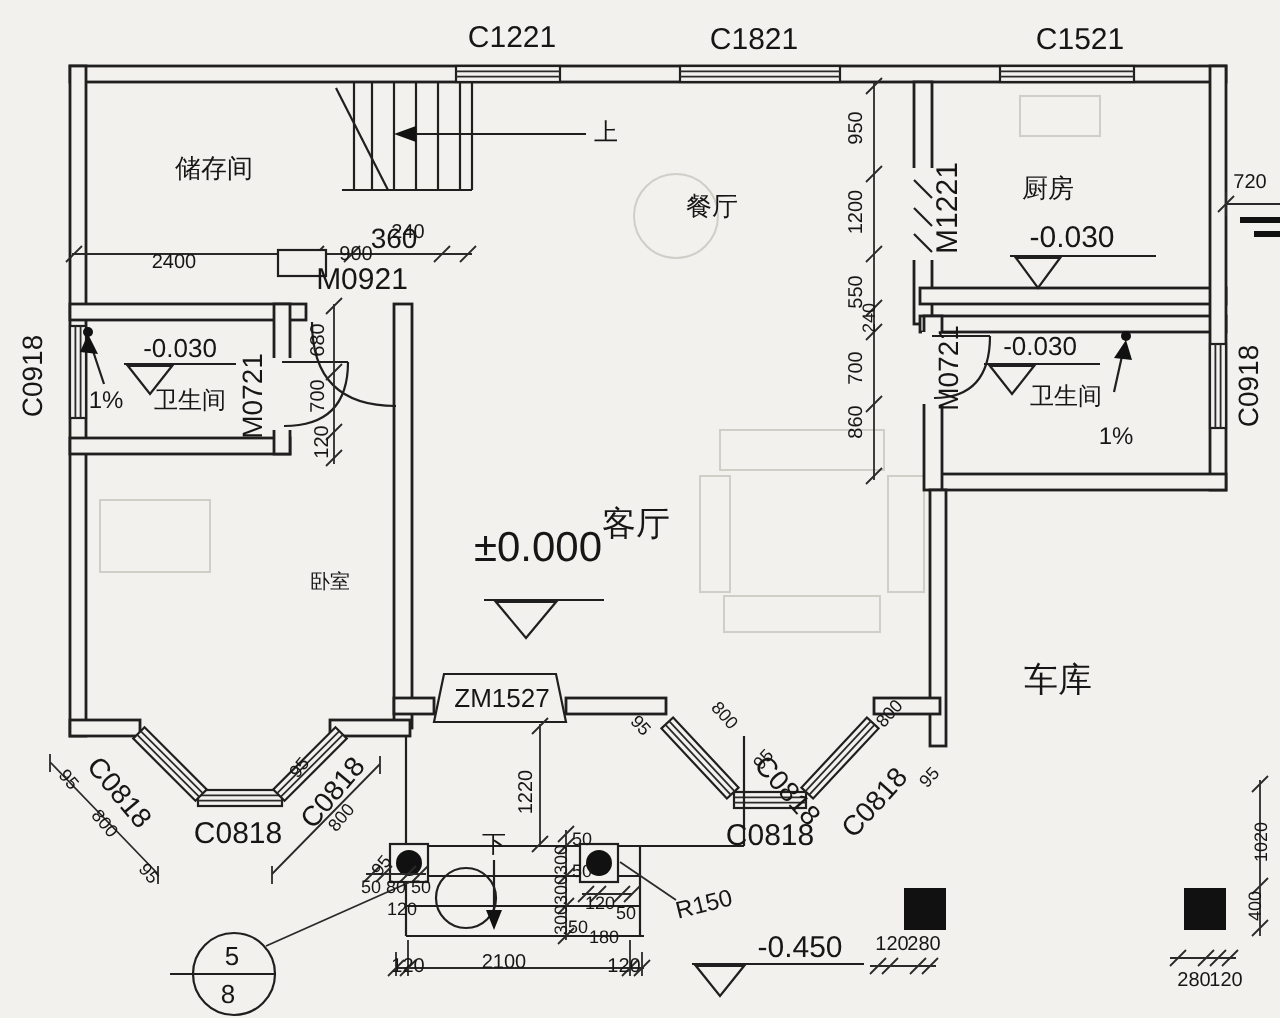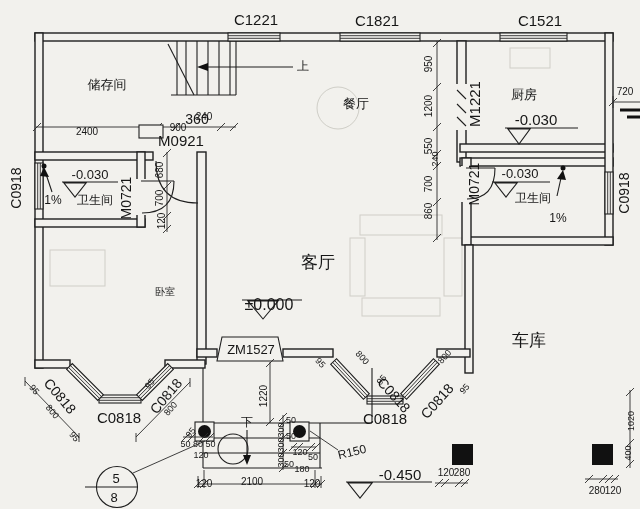--- a/index.html
+++ b/index.html
@@ -216,21 +216,21 @@
       <div class="lbl" style="left: 385px; top: 418px; font-size: 15px; transform: translate(-50%, -50%);">C0818</div>
       <div class="lbl" style="left: 437px; top: 401px; font-size: 14px; transform: translate(-50%, -50%) rotate(-48deg);">C0818</div>
       <div class="lbl" style="left: 181px; top: 140px; font-size: 15px; transform: translate(-50%, -50%);">M0921</div>
       <div class="lbl" style="left: 474px; top: 104px; font-size: 15px; transform: translate(-50%, -50%) rotate(-90deg);">M1221</div>
       <div class="lbl" style="left: 126px; top: 198px; font-size: 14px; transform: translate(-50%, -50%) rotate(-90deg);">M0721</div>
       <div class="lbl" style="left: 474px; top: 184px; font-size: 14px; transform: translate(-50%, -50%) rotate(-90deg);">M0721</div>
       <div class="lbl" style="left: 251px; top: 349px; font-size: 13px; transform: translate(-50%, -50%);">ZM1527</div>
       <div class="lbl" style="left: 536px; top: 119px; font-size: 15px; transform: translate(-50%, -50%);">-0.030</div>
       <div class="lbl" style="left: 90px; top: 174px; font-size: 13px; transform: translate(-50%, -50%);">-0.030</div>
       <div class="lbl" style="left: 520px; top: 173px; font-size: 13px; transform: translate(-50%, -50%);">-0.030</div>
-      <div class="lbl" style="left: 269px; top: 305px; font-size: 16px; transform: translate(-50%, -50%); text-align: right;">±0.000</div>
+      <div class="lbl" style="left: 269px; top: 274px; font-size: 21px; transform: translate(-50%, -50%); text-align: right;">±0.000</div>
       <div class="lbl" style="left: 400px; top: 474px; font-size: 15px; transform: translate(-50%, -50%);">-0.450</div>
       <div class="lbl" style="left: 53px; top: 200px; font-size: 12px; transform: translate(-50%, -50%);">1%</div>
       <div class="lbl" style="left: 558px; top: 218px; font-size: 12px; transform: translate(-50%, -50%);">1%</div>
       <div class="lbl" style="left: 352px; top: 452px; font-size: 12px; transform: translate(-50%, -50%) rotate(-14deg);">R150</div>
       <div class="lbl" style="left: 116px; top: 478px; font-size: 13px; transform: translate(-50%, -50%);">5</div>
       <div class="lbl" style="left: 114px; top: 497px; font-size: 13px; transform: translate(-50%, -50%);">8</div>
       <div class="lbl" style="left: 87px; top: 132px; font-size: 10px; transform: translate(-50%, -50%);">2400</div>
       <div class="lbl" style="left: 151px; top: 119px; font-size: 14px; transform: translate(-50%, -50%); margin-left: 46px;">360</div>
       <div class="lbl" style="left: 178px; top: 117px; font-size: 10px; transform: translate(-50%, -50%); margin-top: 11px;">900</div>
       <div class="lbl" style="left: 204px; top: 117px; font-size: 10px; transform: translate(-50%, -50%);">240</div>

